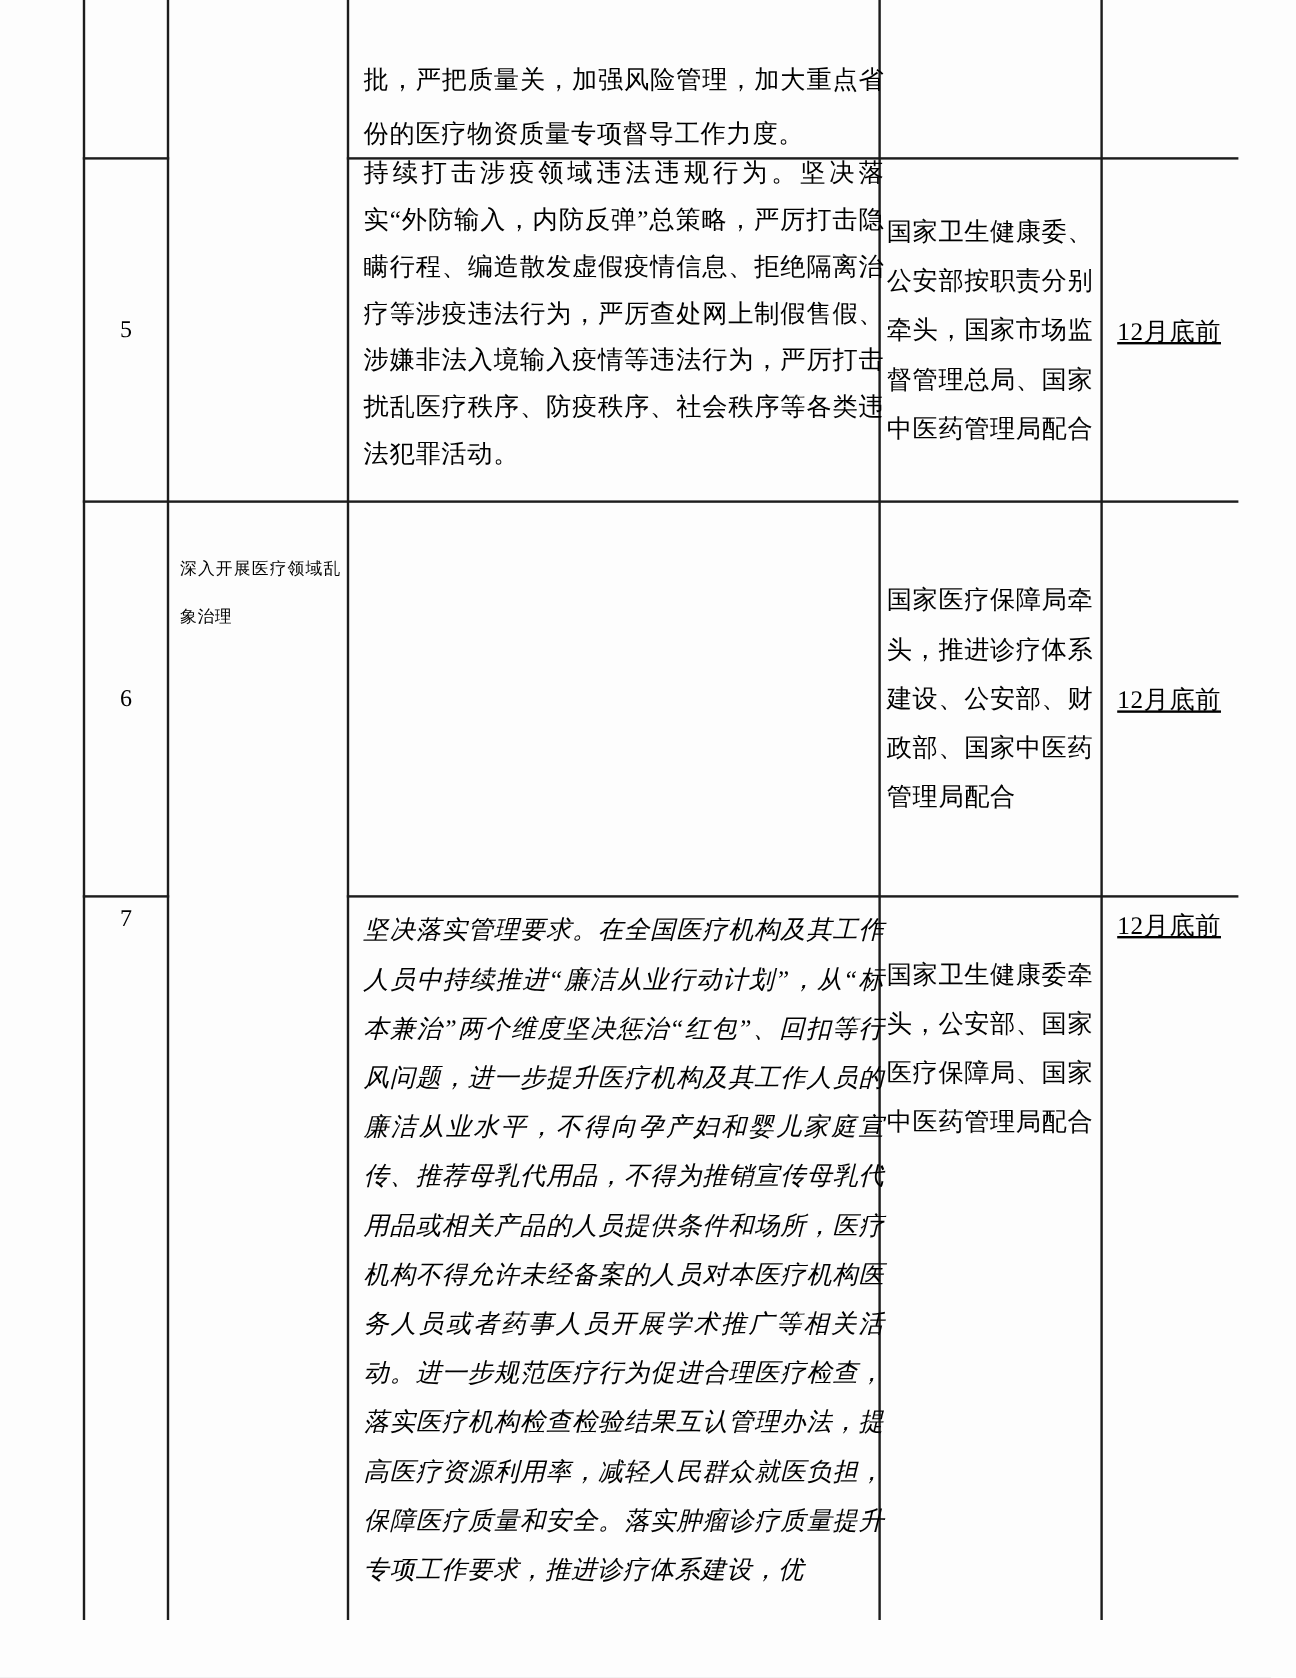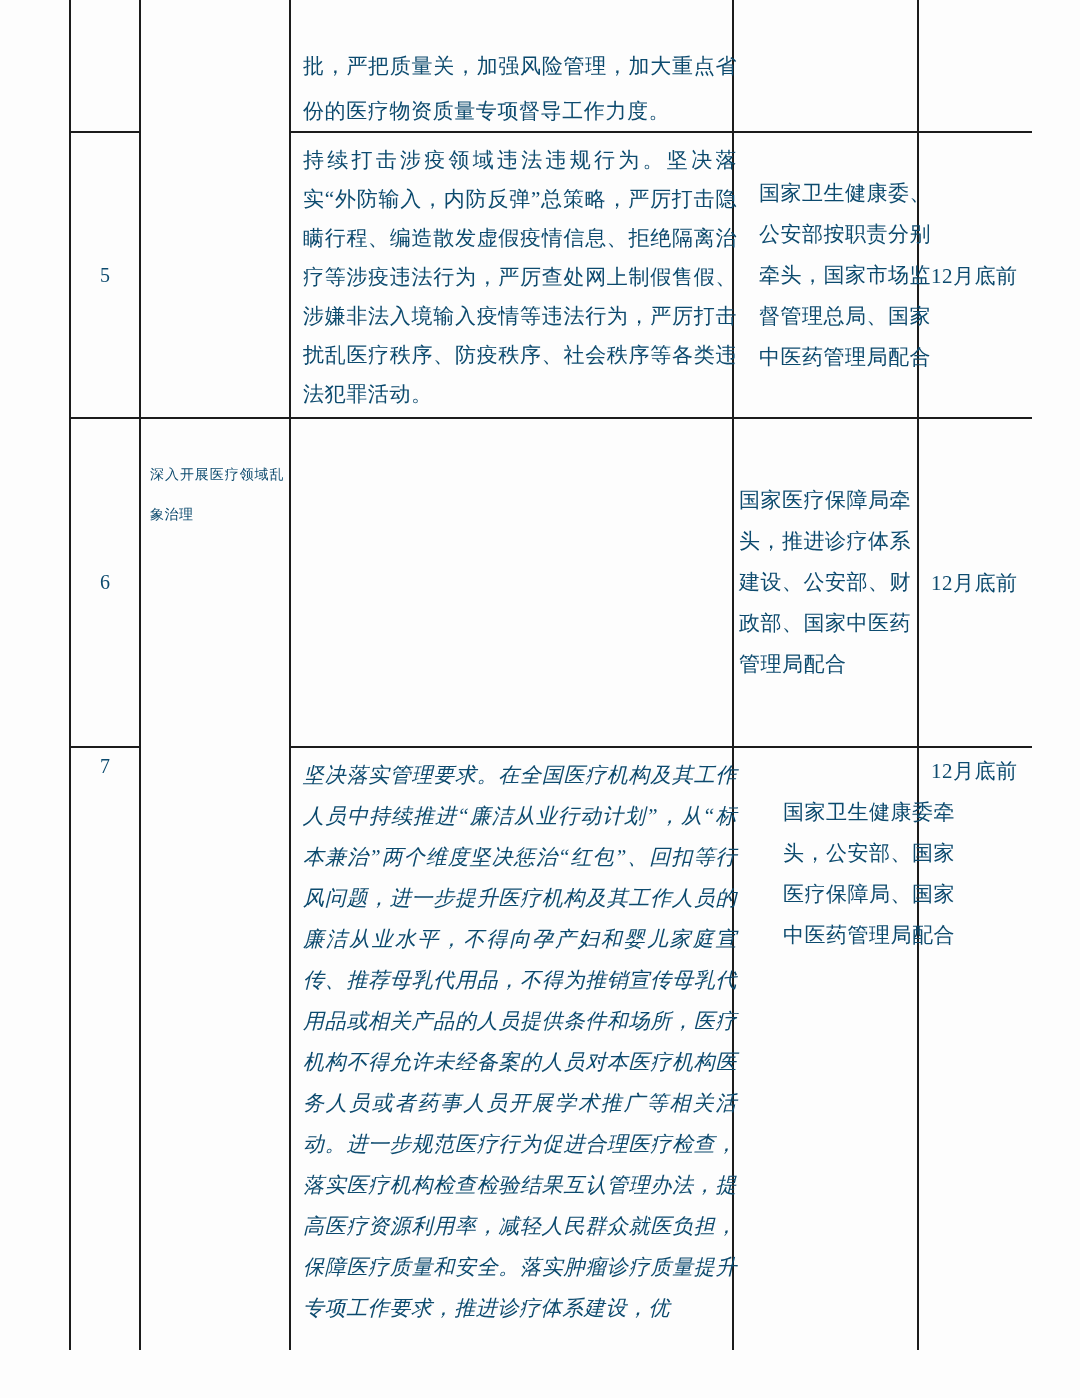--- a/index.html
+++ b/index.html
@@ -2,21 +2,21 @@
 <html><head>
 <meta charset="utf-8">
 <style>
   html,body{margin:0;padding:0;background:#e8e8e8;}
   .page{
     position:relative;
     width:1080px;height:1398px;
     margin:0 auto;
     background:#fdfdfd;
     font-family:"Liberation Serif","DejaVu Serif",serif;
-    color:#0c4a6e;
+    color:#000000;
     overflow:hidden;
   }
   .vline{position:absolute;top:0;width:2px;height:1350px;background:#1c1c1c;}
   .hline{position:absolute;height:2px;background:#1c1c1c;}
   .cell{position:absolute;box-sizing:border-box;}
   .content-text{
     font-size:21px;
     text-align:justify;
     letter-spacing:0.6px;
     width:434px;
@@ -24,36 +24,36 @@
   .num{
     display:flex;justify-content:center;
     font-size:20px;letter-spacing:0;
   }
   .num-center{align-items:center;}
   .resp-box{display:flex;flex-direction:column;justify-content:center;}
   .resp-text{
     font-size:21px;text-align:justify;letter-spacing:0.5px;
     width:172px;margin-left:6px;line-height:41px;
   }
-  .deadline-box{display:flex;flex-direction:column;justify-content:center;}
+  .deadline-box{display:flex;flex-direction:column;justify-content:center;text-decoration:underline;}
   .deadline-text{font-size:21px;letter-spacing:0.5px;padding-left:13px;}
   .r4c{top:0;left:303px;padding-top:44px;line-height:45px;}
   .r5-num{left:69px;top:133px;width:72px;height:285px;}
-  .r5c{top:141px;left:303px;line-height:39px;}
-  .r5-resp{left:733px;top:133px;width:184px;height:285px;padding-left:20px;}
+  .r5c{top:125px;left:303px;line-height:39px;}
+  .r5-resp{left:733px;top:133px;width:184px;height:285px;}
   .r5-dl{left:918px;top:133px;width:114px;height:285px;}
   .r6-num{left:69px;top:418px;width:72px;height:329px;}
   .r6-cat{left:150px;top:455px;width:134px;font-size:14px;line-height:40px;
           text-align:justify;letter-spacing:0.5px;}
   .r6c{top:429px;left:303px;line-height:40px;}
   .r6-resp{left:733px;top:418px;width:184px;height:329px;}
   .r6-dl{left:918px;top:418px;width:114px;height:329px;}
   .r7-num{left:69px;top:747px;width:72px;height:603px;padding-top:8px;}
   .r7c{top:755px;left:303px;line-height:41px;font-style:italic;}
-  .r7-resp{left:733px;top:747px;width:184px;height:603px;justify-content:flex-start;padding-top:45px;margin-left:44px;}
+  .r7-resp{left:733px;top:747px;width:184px;height:603px;justify-content:flex-start;padding-top:45px;}
   .r7-dl{left:918px;top:747px;width:114px;height:603px;justify-content:flex-start;padding-top:10px;}
 </style>
 </head>
 <body>
 
 <div class="page">
 
   <div class="vline" style="left:69px"></div>
   <div class="vline" style="left:139px"></div>
   <div class="vline" style="left:289px"></div>

